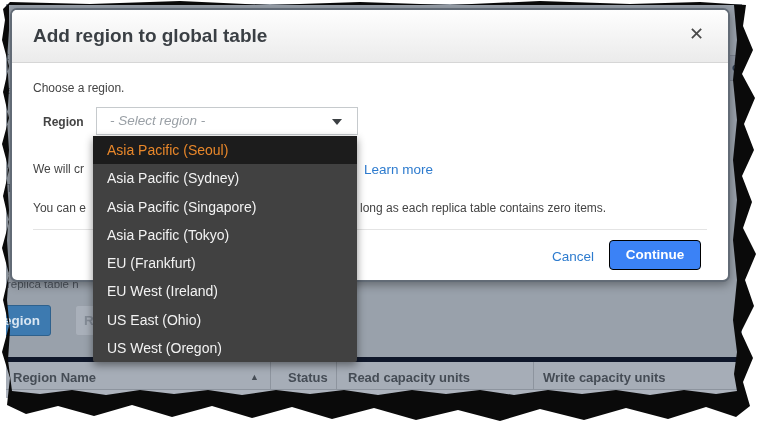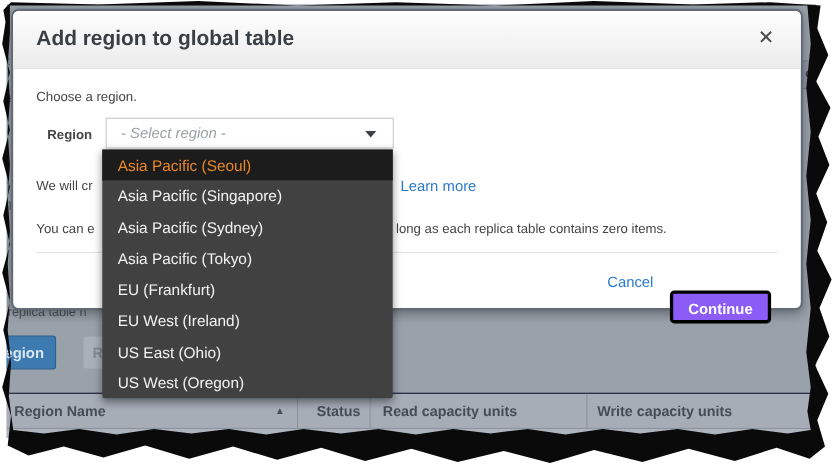--- a/index.html
+++ b/index.html
@@ -15,21 +15,21 @@
   .ceband{position:absolute;left:720px;top:51px;width:18px;height:24px;background:#8e96a2;
           border-top:1px solid #7b8390;border-bottom:1px solid #7b8390;z-index:1;}
   .ceband span{display:block;padding-left:6px;font-size:11px;font-weight:bold;color:#2f3d52;line-height:22px;}
   .btn-blue{position:absolute;left:-51px;top:301px;width:96px;height:31px;background:#3d7ab0;
             border:1px solid #2e618d;border-radius:3px;color:#d9e6f2;font-weight:bold;font-size:13.5px;
             text-align:right;padding-right:10px;line-height:29px;box-sizing:border-box;z-index:1;}
   .btn-gray{position:absolute;left:69px;top:301px;width:110px;height:31px;background:#a9b0ba;
             border:1px solid #99a0aa;border-radius:3px;color:#848c97;font-weight:bold;font-size:13.5px;
             padding-left:8px;line-height:29px;box-sizing:border-box;z-index:1;}
   .thead{position:absolute;left:0;top:353px;width:736px;height:33px;background:#a6adb7;
-         border-top:1px solid #0f172a;border-bottom:1px solid #8d949e;z-index:1;box-sizing:border-box;}
+         border-top:5px solid #0f172a;border-bottom:1px solid #8d949e;z-index:1;box-sizing:border-box;}
   .th{position:absolute;top:8px;font-size:13px;font-weight:bold;color:#454c55;white-space:nowrap;}
   .th.c1{left:7px}.th.c2{left:282px}.th.c3{left:342px}.th.c4{left:537px}
   .sort{position:absolute;left:244px;top:10px;font-size:9px;color:#454c55;}
   .vline{position:absolute;top:0;width:1px;height:31px;background:#8d949e;}
   .v1{left:264px}.v2{left:330px}.v3{left:527px}.v4{left:731px}
   .rowstrip{position:absolute;left:0;top:386px;width:736px;height:12px;background:#aeb4be;z-index:1;}
 
   
   .modal{position:absolute;left:4px;top:4px;width:720px;height:274px;background:#ffffff;
          border:2px solid #626b76;border-radius:7px;box-shadow:0 3px 10px rgba(0,0,0,0.35);
@@ -45,23 +45,23 @@
           border:1px solid #c6cacd;border-radius:0;box-sizing:border-box;cursor:pointer;}
   .select-ph{position:absolute;left:13px;top:5px;font-size:13.5px;font-style:italic;color:#9aa0a6;}
   .caret{position:absolute;right:15px;top:11px;width:0;height:0;
          border-left:5px solid transparent;border-right:5px solid transparent;border-top:6px solid #3c4043;}
   .line1-left{left:21px;top:152px;}
   .learn{position:absolute;left:352px;top:152px;font-size:13.5px;color:#2d7bce;cursor:pointer;white-space:nowrap;}
   .line2-left{left:21px;top:191px;}
   .line2-right{left:348px;top:191px;}
   .divider{position:absolute;left:21px;right:21px;top:219px;border-top:1px solid #e4e4e4;}
   .cancel{position:absolute;right:134px;top:239px;font-size:13.5px;color:#2d7bce;cursor:pointer;}
-  .continue{position:absolute;right:27px;top:230px;width:92px;height:30px;background:#8b5cf6;
-            border:3px solid #000000;border-radius:4px;color:#fff;font-weight:bold;font-size:13.5px;
-            text-align:center;line-height:28px;box-sizing:border-box;cursor:pointer;margin-top:24px;}
+  .continue{position:absolute;right:27px;top:230px;width:92px;height:30px;background:#3b82f6;
+            border:1px solid #000000;border-radius:4px;color:#fff;font-weight:bold;font-size:13.5px;
+            text-align:center;line-height:28px;box-sizing:border-box;cursor:pointer;}
 
   
   .panel{position:absolute;left:87px;top:132px;width:264px;height:226px;background:#414141;
          border-radius:0 0 2px 2px;box-shadow:0 3px 8px rgba(0,0,0,0.45);z-index:6;
          display:flex;flex-direction:column;justify-content:flex-end;}
   .dd-item{flex:1;display:flex;align-items:center;padding-left:14px;font-size:14px;color:#f2f2f2;cursor:pointer;}
   .dd-item.hl{background:#1c1c1c;color:#e8872a;}
 
   
   .torn{position:absolute;left:0;top:0;z-index:10;pointer-events:none;}
@@ -120,22 +120,22 @@
       <div class="mtext line2-right">long as each replica table contains zero items.</div>
 
       <div class="divider"></div>
 
       <div class="cancel">Cancel</div>
       <div class="continue">Continue</div>
     </div>
 
     <div class="panel">
       <div class="dd-item hl">Asia Pacific (Seoul)</div>
+      <div class="dd-item">Asia Pacific (Sydney)</div>
       <div class="dd-item">Asia Pacific (Singapore)</div>
-      <div class="dd-item">Asia Pacific (Sydney)</div>
       <div class="dd-item">Asia Pacific (Tokyo)</div>
       <div class="dd-item">EU (Frankfurt)</div>
       <div class="dd-item">EU West (Ireland)</div>
       <div class="dd-item">US East (Ohio)</div>
       <div class="dd-item">US West (Oregon)</div>
     </div>
 
   </div>
 
   <svg class="torn" width="760" height="430" viewBox="0 0 760 430">

